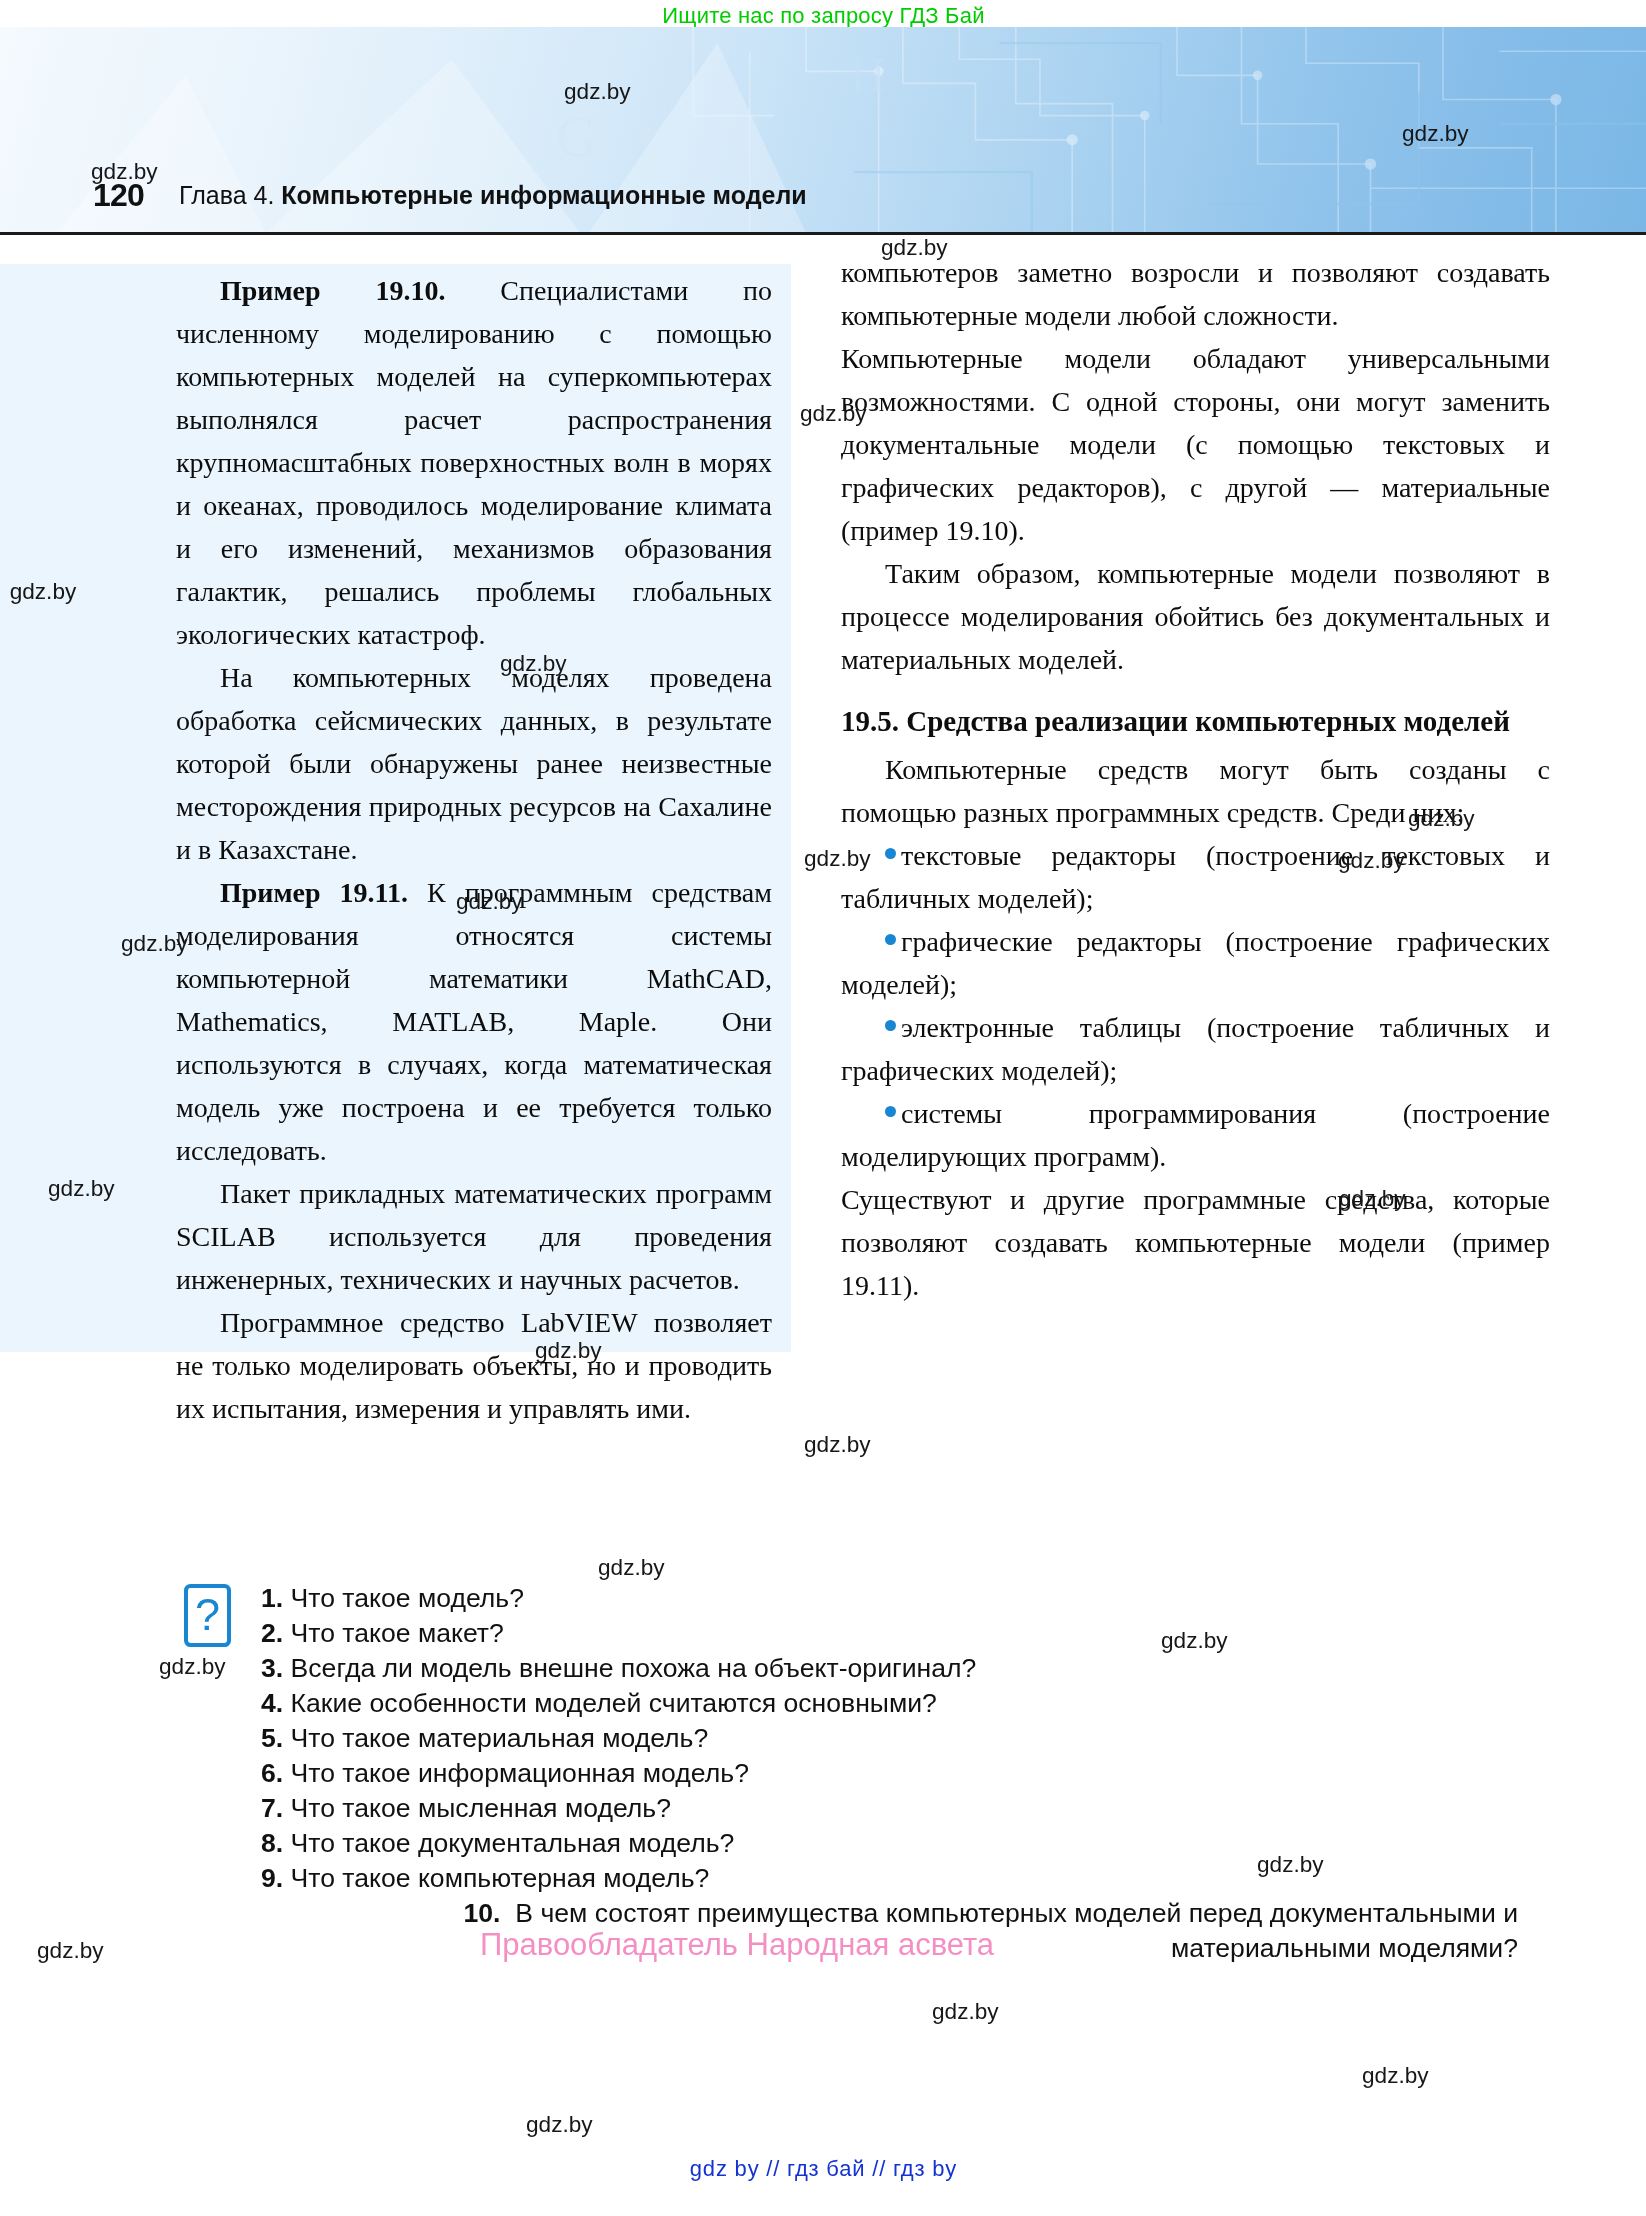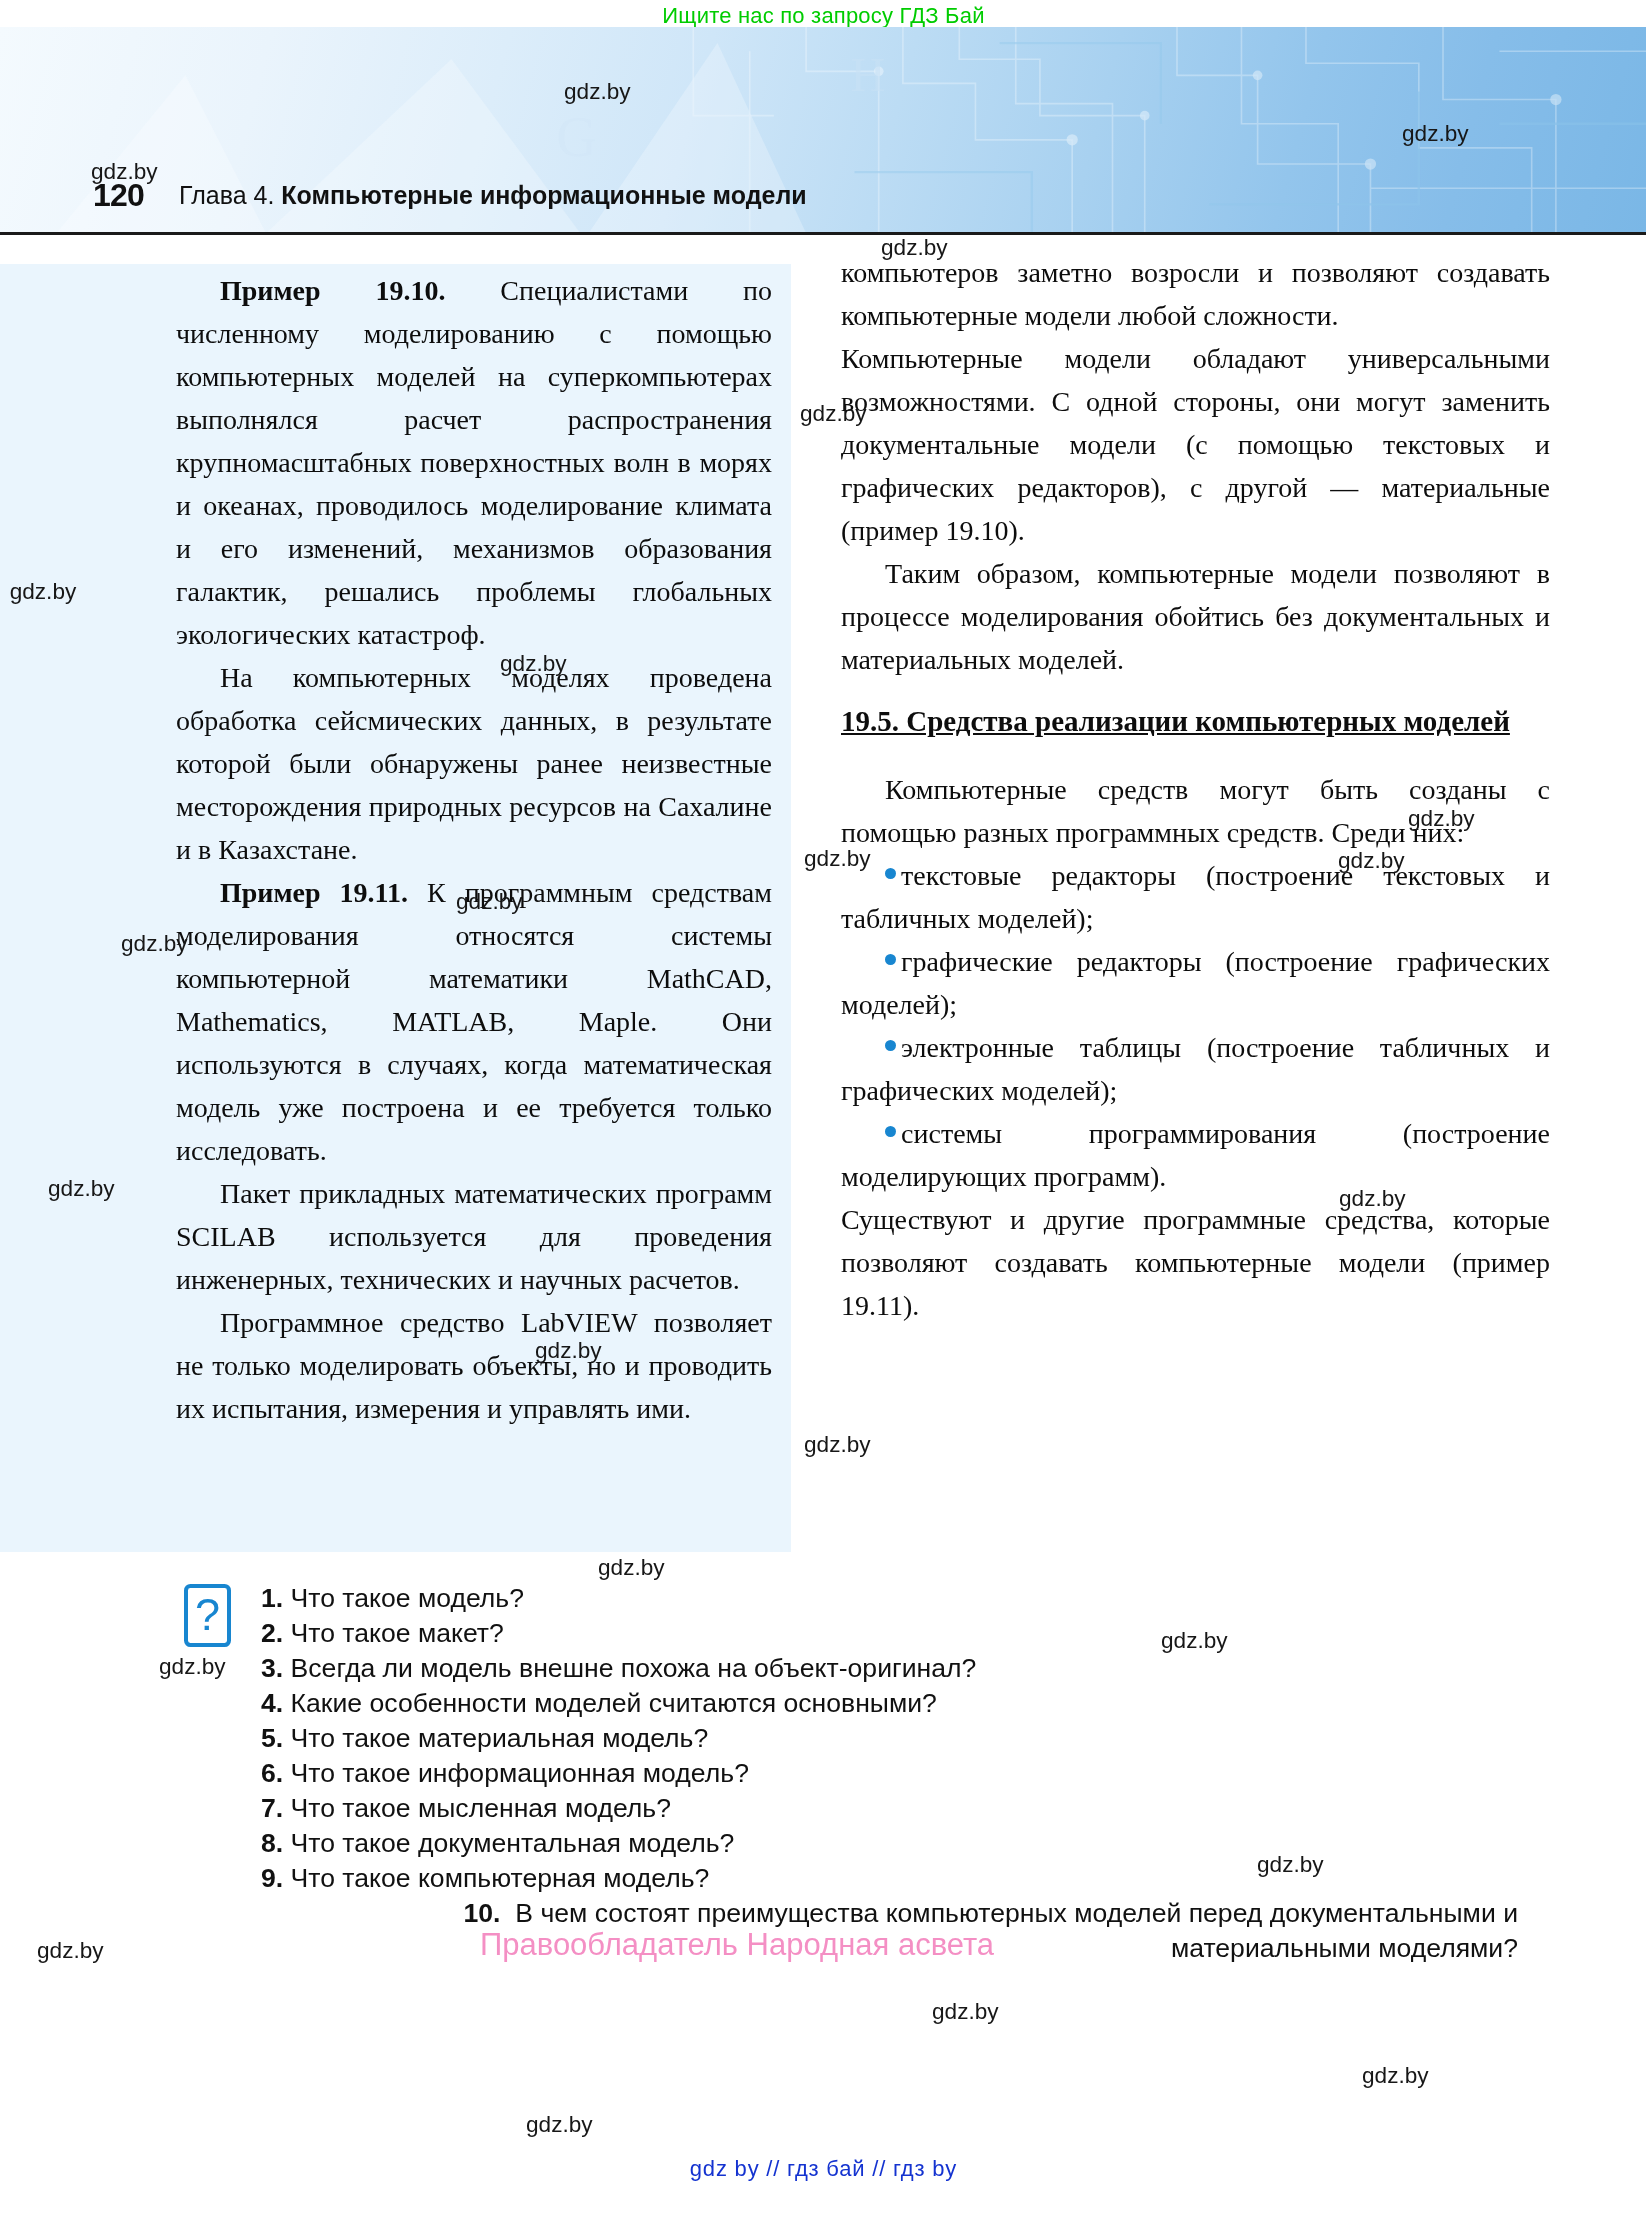--- a/index.html
+++ b/index.html
@@ -81,21 +81,21 @@
     color: #111;
     white-space: nowrap;
   }
   .chapter-title .bold { font-weight: 700; }
 
   
   .col-left {
     position: absolute;
     left: 0; top: 264px;
     width: 791px;
-    height: 1288px;
+    height: 1088px;
     background: #eaf5fd;
   }
   .col-left-inner {
     position: absolute;
     left: 176px; top: 4.8px;
     width: 596px;
   }
   .col-right {
     position: absolute;
     left: 841px; top: 251px;
@@ -109,26 +109,25 @@
     text-align: justify;
     text-justify: inter-word;
     color: #0d0d0d;
     text-indent: 44px;
     hyphens: manual;
   }
   p.body.noindent { text-indent: 0; }
   p.body b { font-weight: 700; }
 
   .sec-heading {
-    margin: 21px 0 27px 0;
+    margin: 21px 0 7px 0;
     font-size: 29px;
     line-height: 39px;
     font-weight: 700;
     color: #0d0d0d;
-    text-decoration: underline;
   }
 
   ul.bullets {
     margin: 0;
     padding: 0;
     list-style: none;
   }
   ul.bullets li {
     position: relative;
     font-size: 28px;

